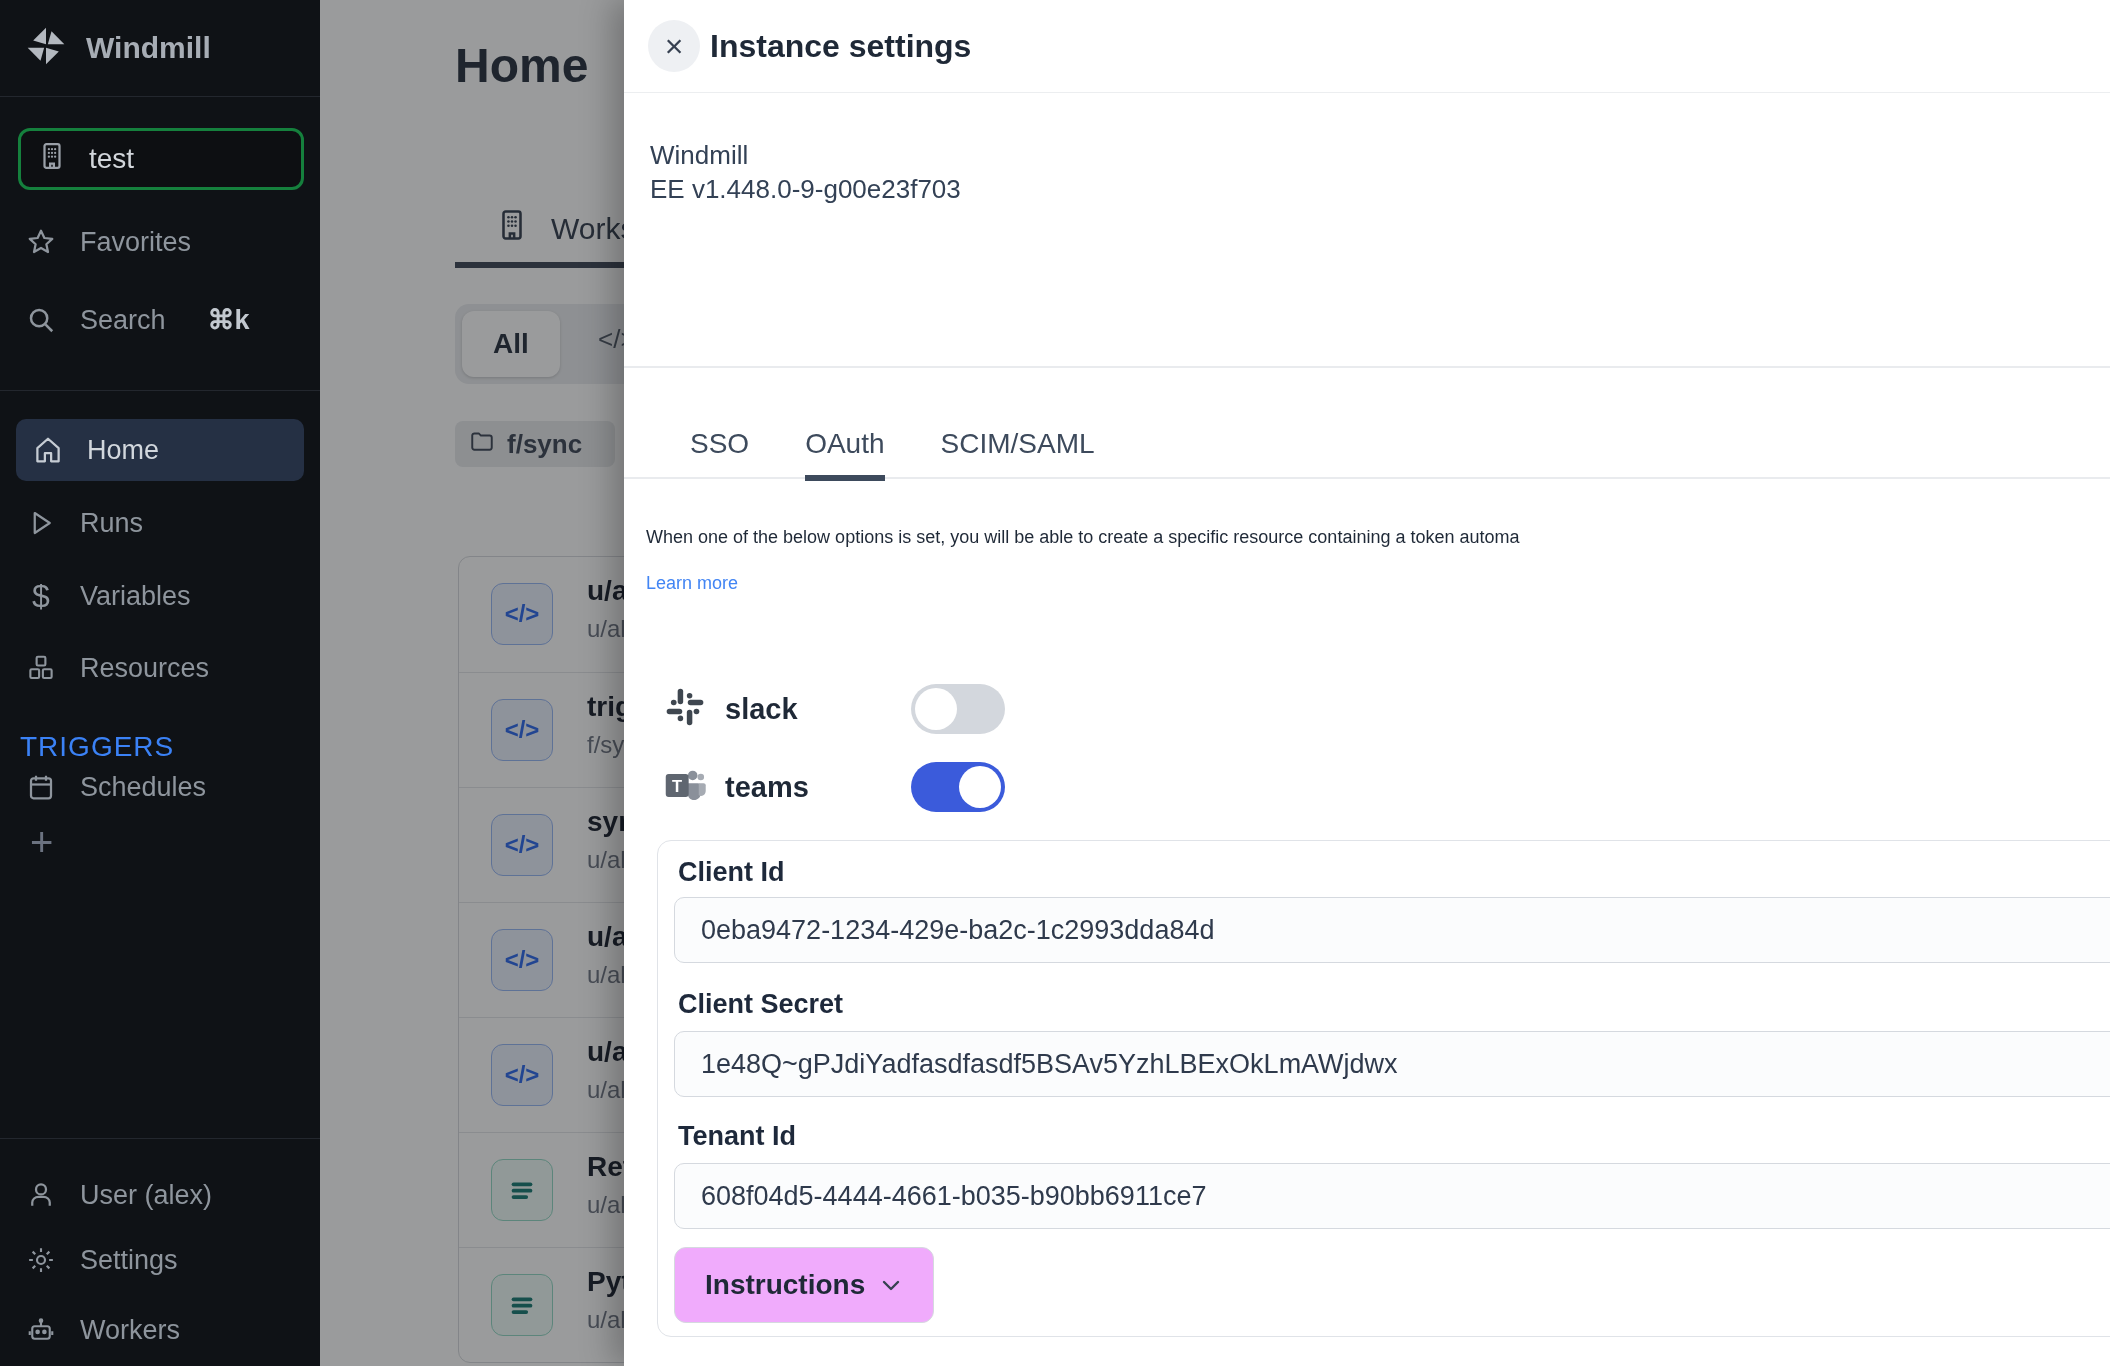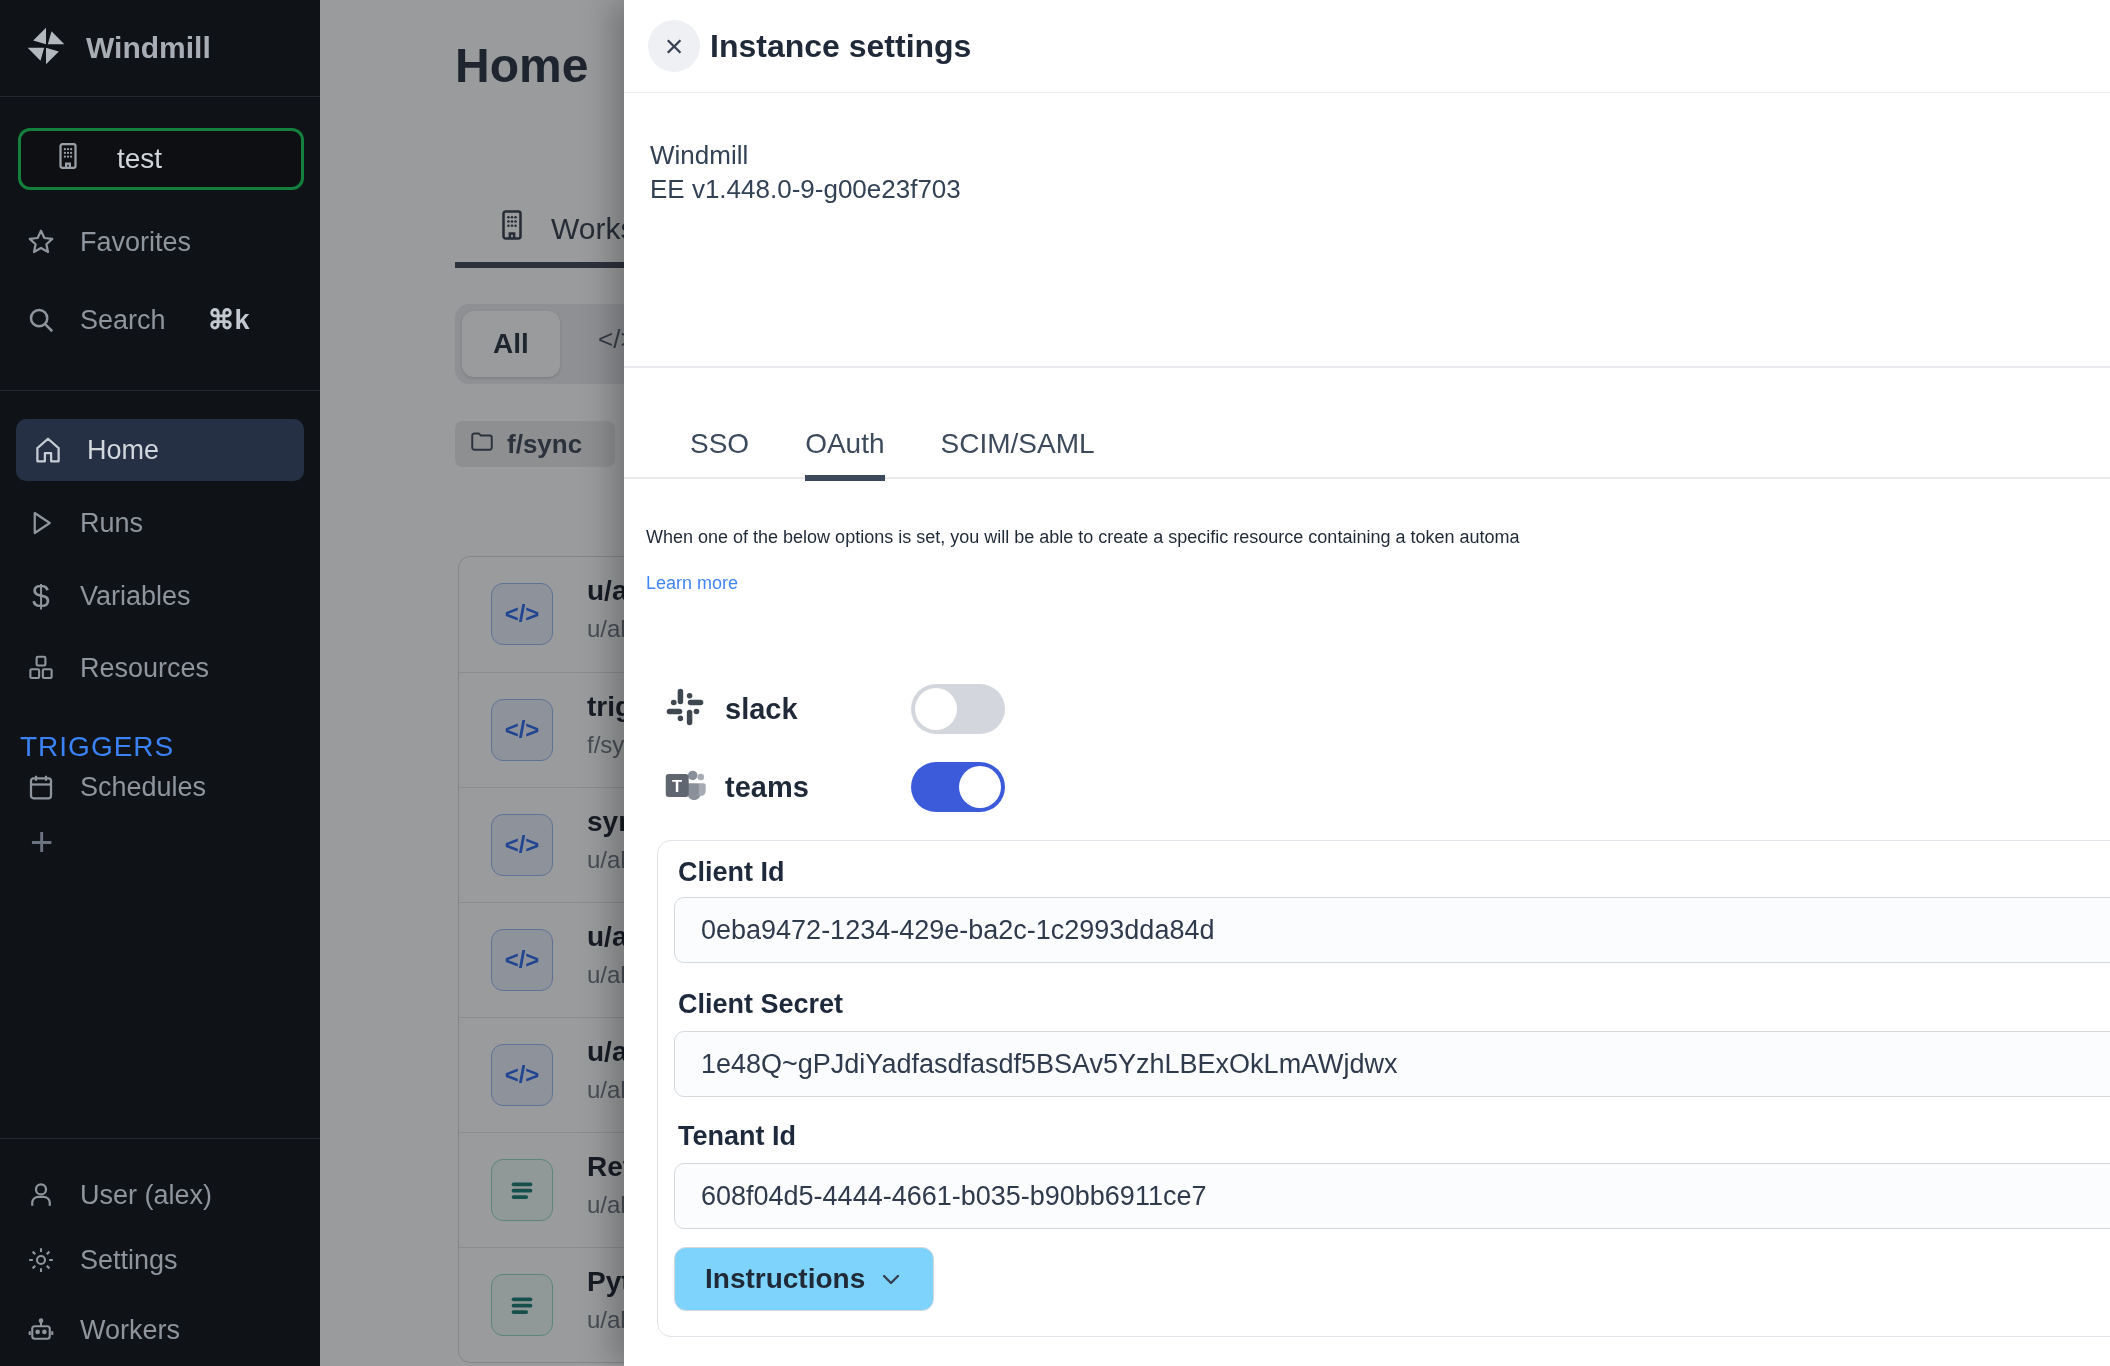--- a/index.html
+++ b/index.html
@@ -10,21 +10,21 @@
   }
 
   
   .sidebar { position:absolute; left:0; top:0; width:320px; height:1366px; background:#0f1216; z-index:20; }
   .logo-row { position:absolute; left:24px; top:24px; display:flex; align-items:center; gap:18px; }
   .logo-text { font-size:30px; font-weight:bold; color:#a7adb5; }
   .side-divider { position:absolute; left:0; width:100%; border-top:1px solid #23272e; }
   .workspace-btn {
     position:absolute; left:18px; top:128px; width:286px; height:62px;
     border:3px solid #15803d; border-radius:12px; background:#0d0f12;
-    display:flex; align-items:center; gap:34px; padding-left:32px;
+    display:flex; align-items:center; gap:22px; padding-left:16px;
     color:#d2d6db; font-size:28px; cursor:pointer;
   }
   .side-item {
     position:absolute; left:0; width:320px; height:62px;
     display:flex; align-items:center; gap:24px; padding-left:26px;
     font-size:27px; color:#8e959d; cursor:pointer;
   }
   .side-item.active {
     left:16px; width:288px; padding-left:17px; background:#253044;
     border-radius:10px; color:#d2d7dd;
@@ -91,22 +91,22 @@
   .switch .knob { position:absolute; top:4px; left:4px; width:42px; height:42px; border-radius:50%; background:#ffffff; }
   .switch.on { background:#3b5bdb; }
   .switch.on .knob { left:48px; }
 
   .form-card { position:absolute; left:33px; top:840px; width:1600px; height:497px;
                border:1.5px solid #e0e3e8; border-radius:14px; background:#ffffff; }
   .field-label { position:absolute; left:20px; font-size:27px; font-weight:bold; color:#1e293b;text-align:center; }
   .field-input { position:absolute; left:16px; width:1540px; height:66px; border:1.5px solid #d5d9df;
                  border-radius:10px; background:#fbfcfd; font-family:"Liberation Sans",sans-serif;
                  font-size:27px; color:#2f3a4c; padding:0 0 0 26px; outline:none; }
-  .instructions-btn { position:absolute; left:16px; top:406px; height:64px; padding:0 30px;
-                      border:1.5px solid #d5d9df; border-radius:12px; background:#7dd3fc;
+  .instructions-btn { position:absolute; left:16px; top:406px; height:76px; padding:0 30px;
+                      border:1.5px solid #d5d9df; border-radius:12px; background:#f0abfc;
                       display:flex; align-items:center; gap:14px; font-size:28px; font-weight:bold;
                       color:#1f2937; cursor:pointer; }
 </style>
 </head>
 <body>
 
 <div class="sidebar">
   <div class="logo-row">
     <span>
       <svg width="44" height="44" viewBox="0 0 24 24">

